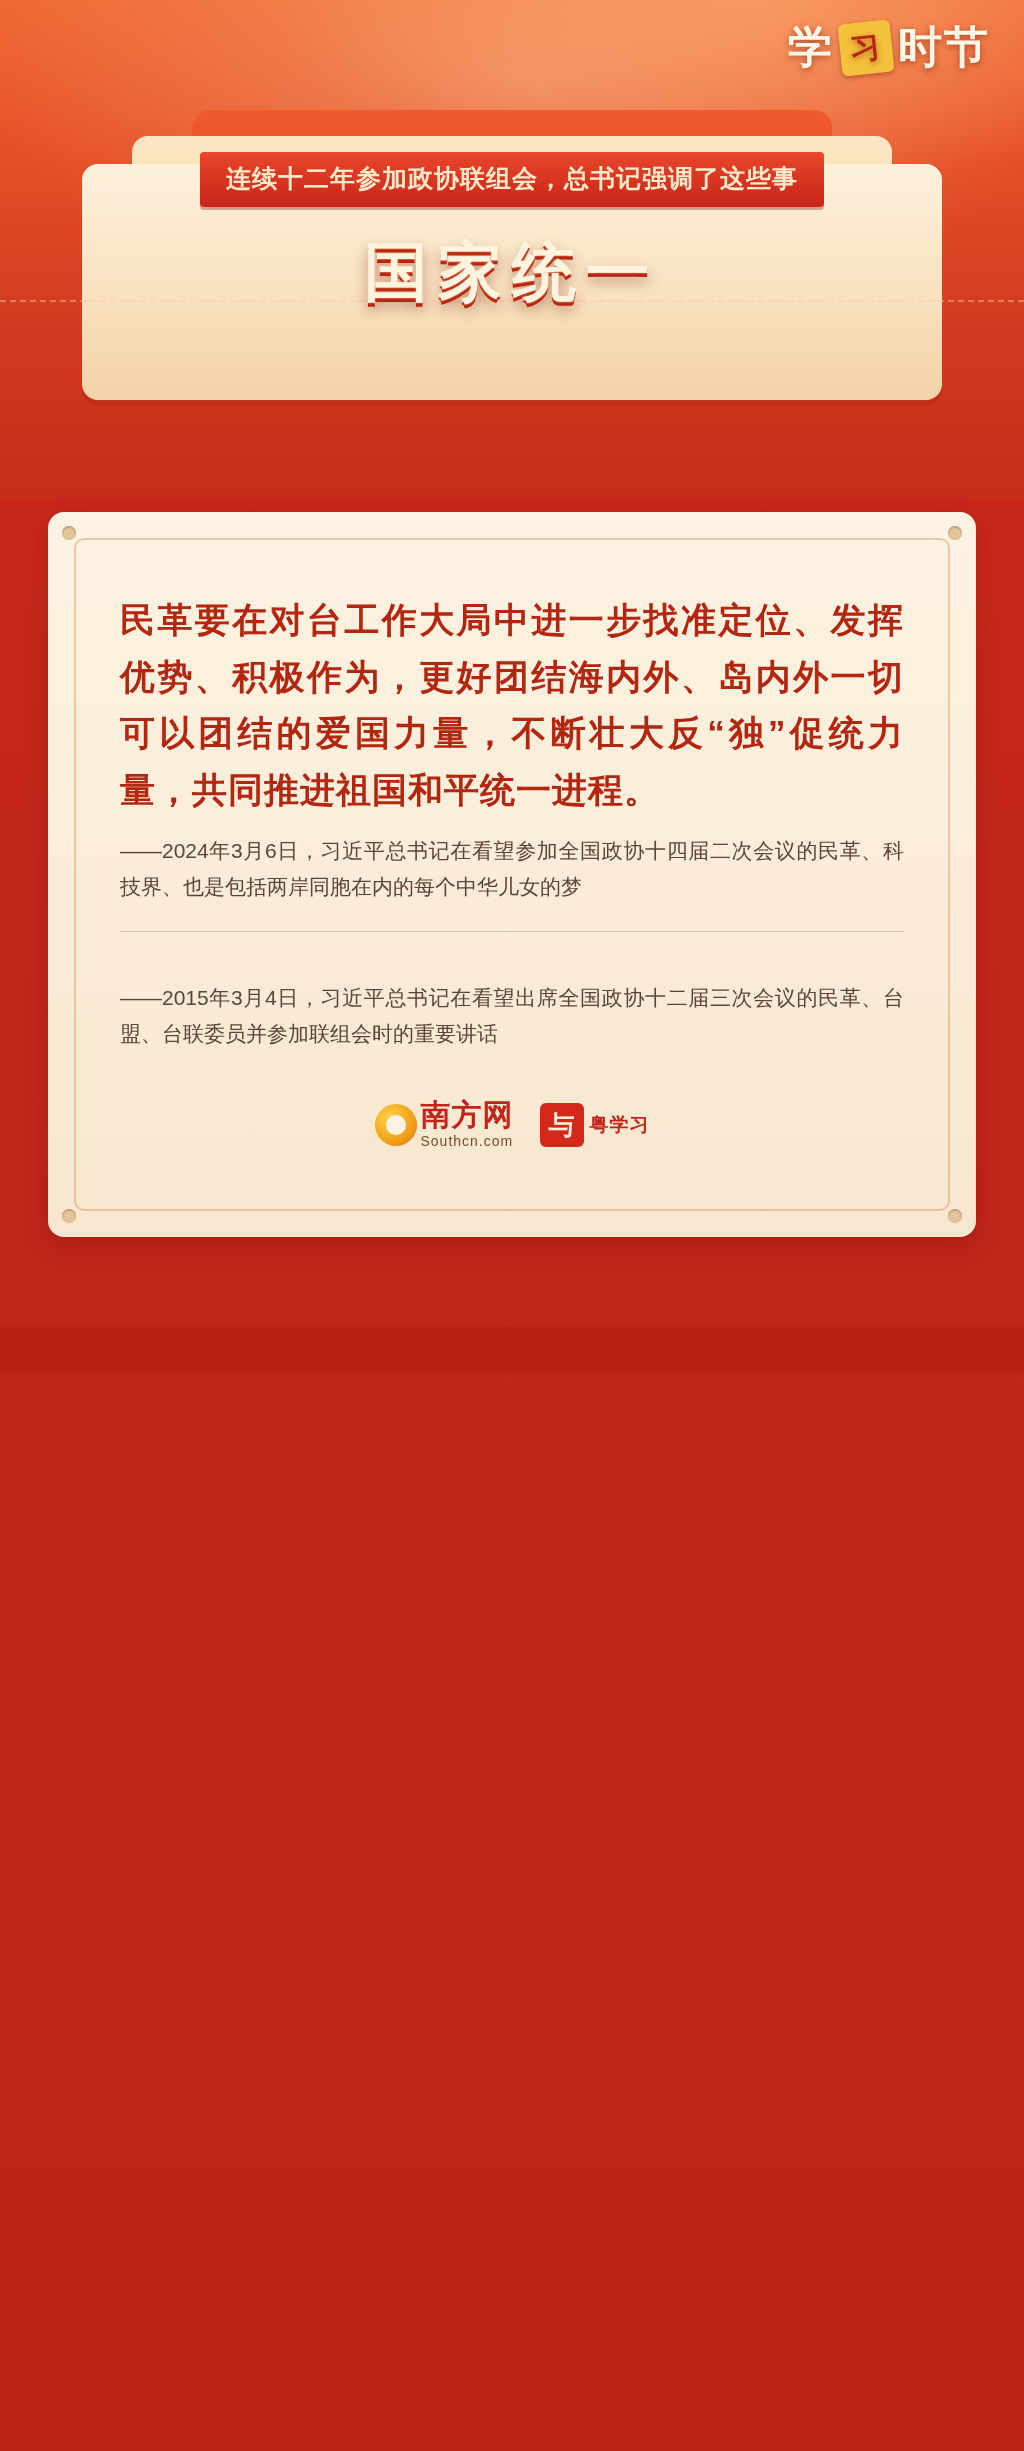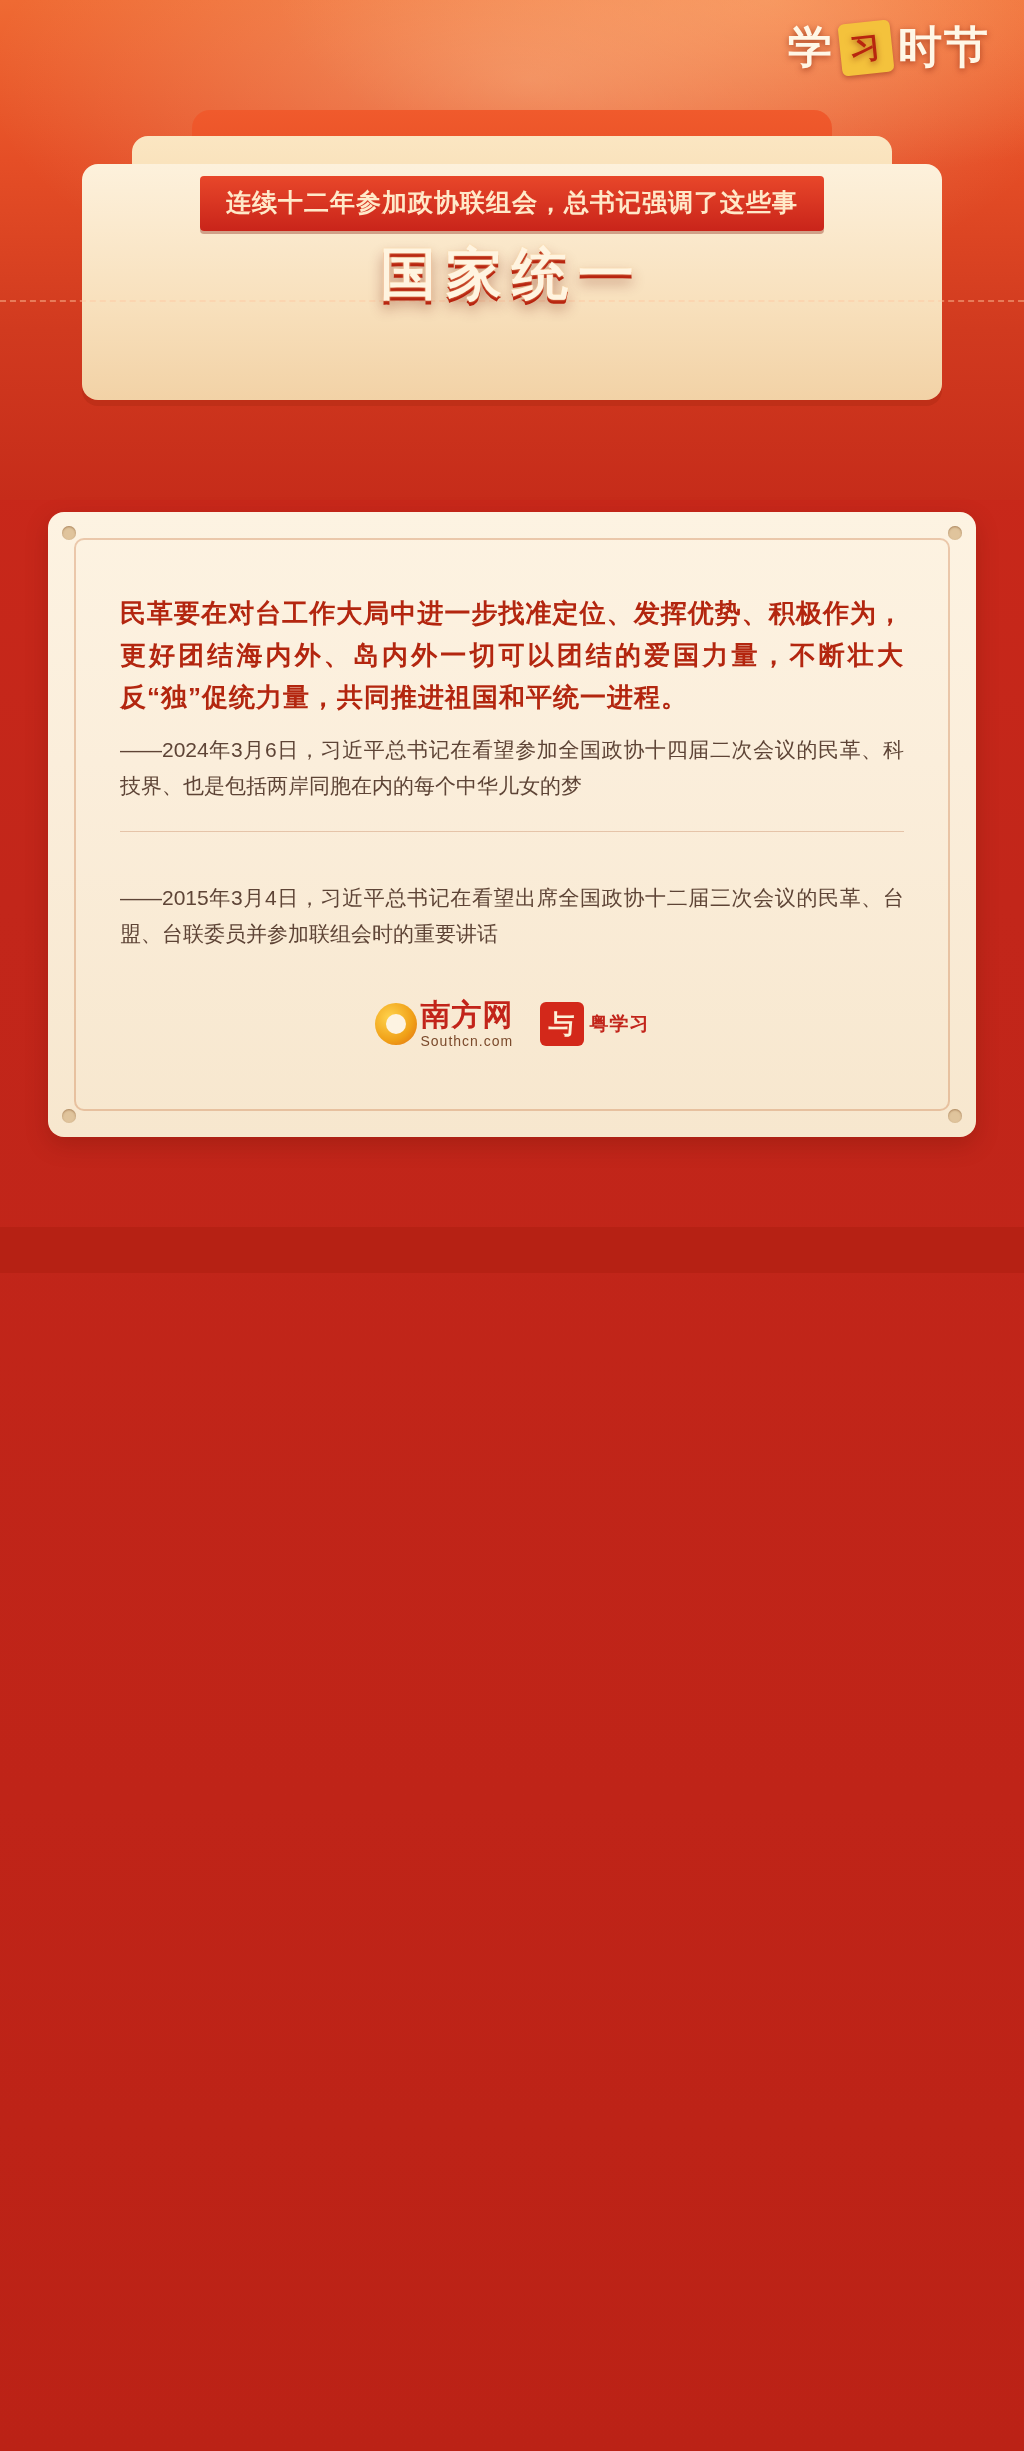--- a/index.html
+++ b/index.html
@@ -97,40 +97,40 @@
   .dash-frame {
     position: absolute;
     left: 0; top: 300px;
     width: 1024px; height: 200px;
     border-top: 2px dashed rgba(255,200,160,0.45);
   }
   .plate {
     position: absolute;
     left: 50%;
     transform: translateX(-50%);
-    top: 176px;
+    top: 152px;
     width: 100%;
     text-align: center;
     z-index: 5;
   }
   .subtitle {
     display: inline-block;
     background: linear-gradient(180deg, #e8472a, #c9241a);
     color: #ffe9c9;
     font-size: 25px;
     font-weight: 700;
     letter-spacing: 1px;
     padding: 10px 26px 12px;
     border-radius: 4px;
     box-shadow: 0 3px 0 rgba(130,25,10,0.35);
     white-space: nowrap;
   }
   .main-title {
-    margin-top: 6px;
-    font-size: 56px;
+    margin-top: 22px;
+    font-size: 64px;
     font-weight: 800;
     letter-spacing: 10px;
     color: #fff4e0;
     text-shadow:
       0 0 2px #ffd9a0,
       0 4px 0 #b8240f,
       0 8px 14px rgba(110,15,0,0.45);
   }
 
   
@@ -164,21 +164,21 @@
   .corner.bl { left: 14px; bottom: 14px; }
   .corner.br { right: 14px; bottom: 14px; }
 
   .quote-block { padding: 6px 0 26px; }
   .quote-block + .quote-block {
     border-top: 1px solid rgba(190,120,80,0.35);
     padding-top: 34px;
   }
   .quote-text {
     color: #b3260f;
-    font-size: 26px;
+    font-size: 35px;
     font-weight: 700;
     line-height: 1.62;
     letter-spacing: 1px;
     text-align: justify;
   }
   .quote-source {
     margin-top: 14px;
     color: #5e4436;
     font-size: 21px;
     line-height: 1.72;

